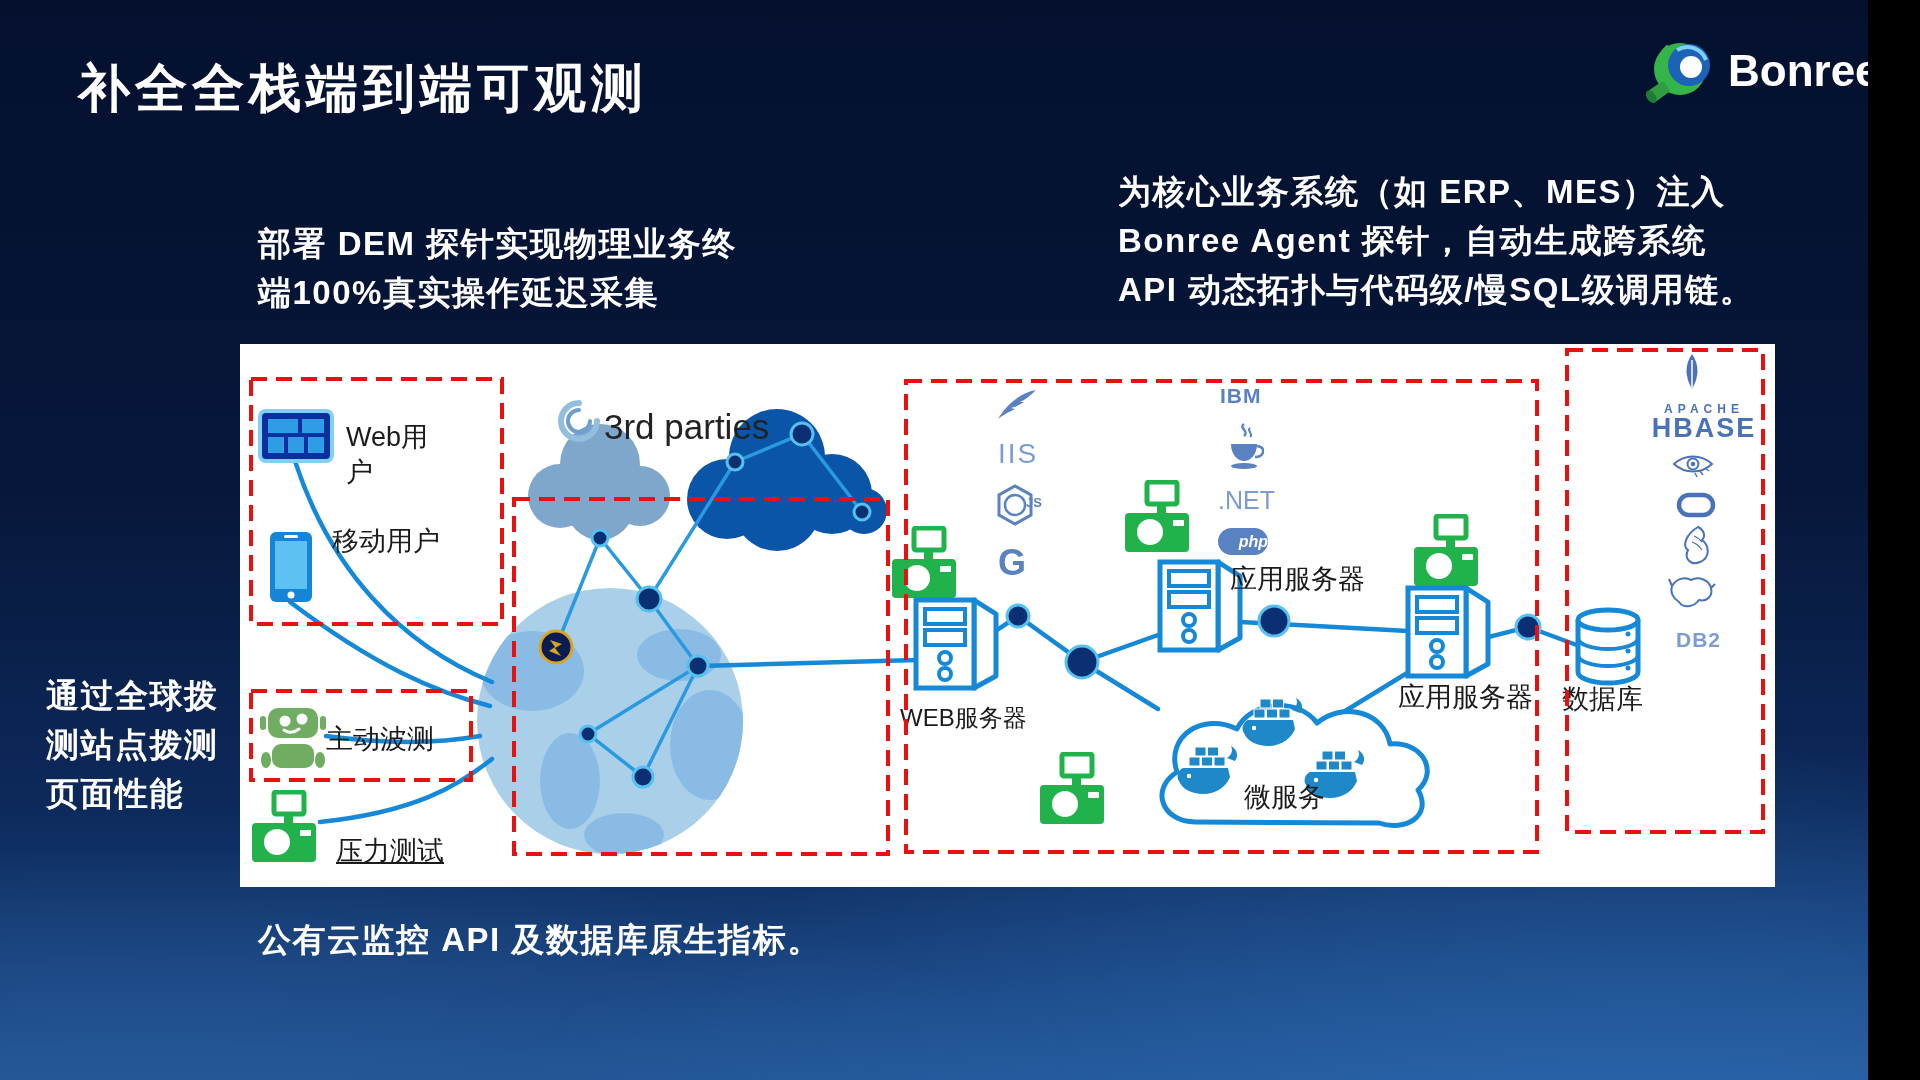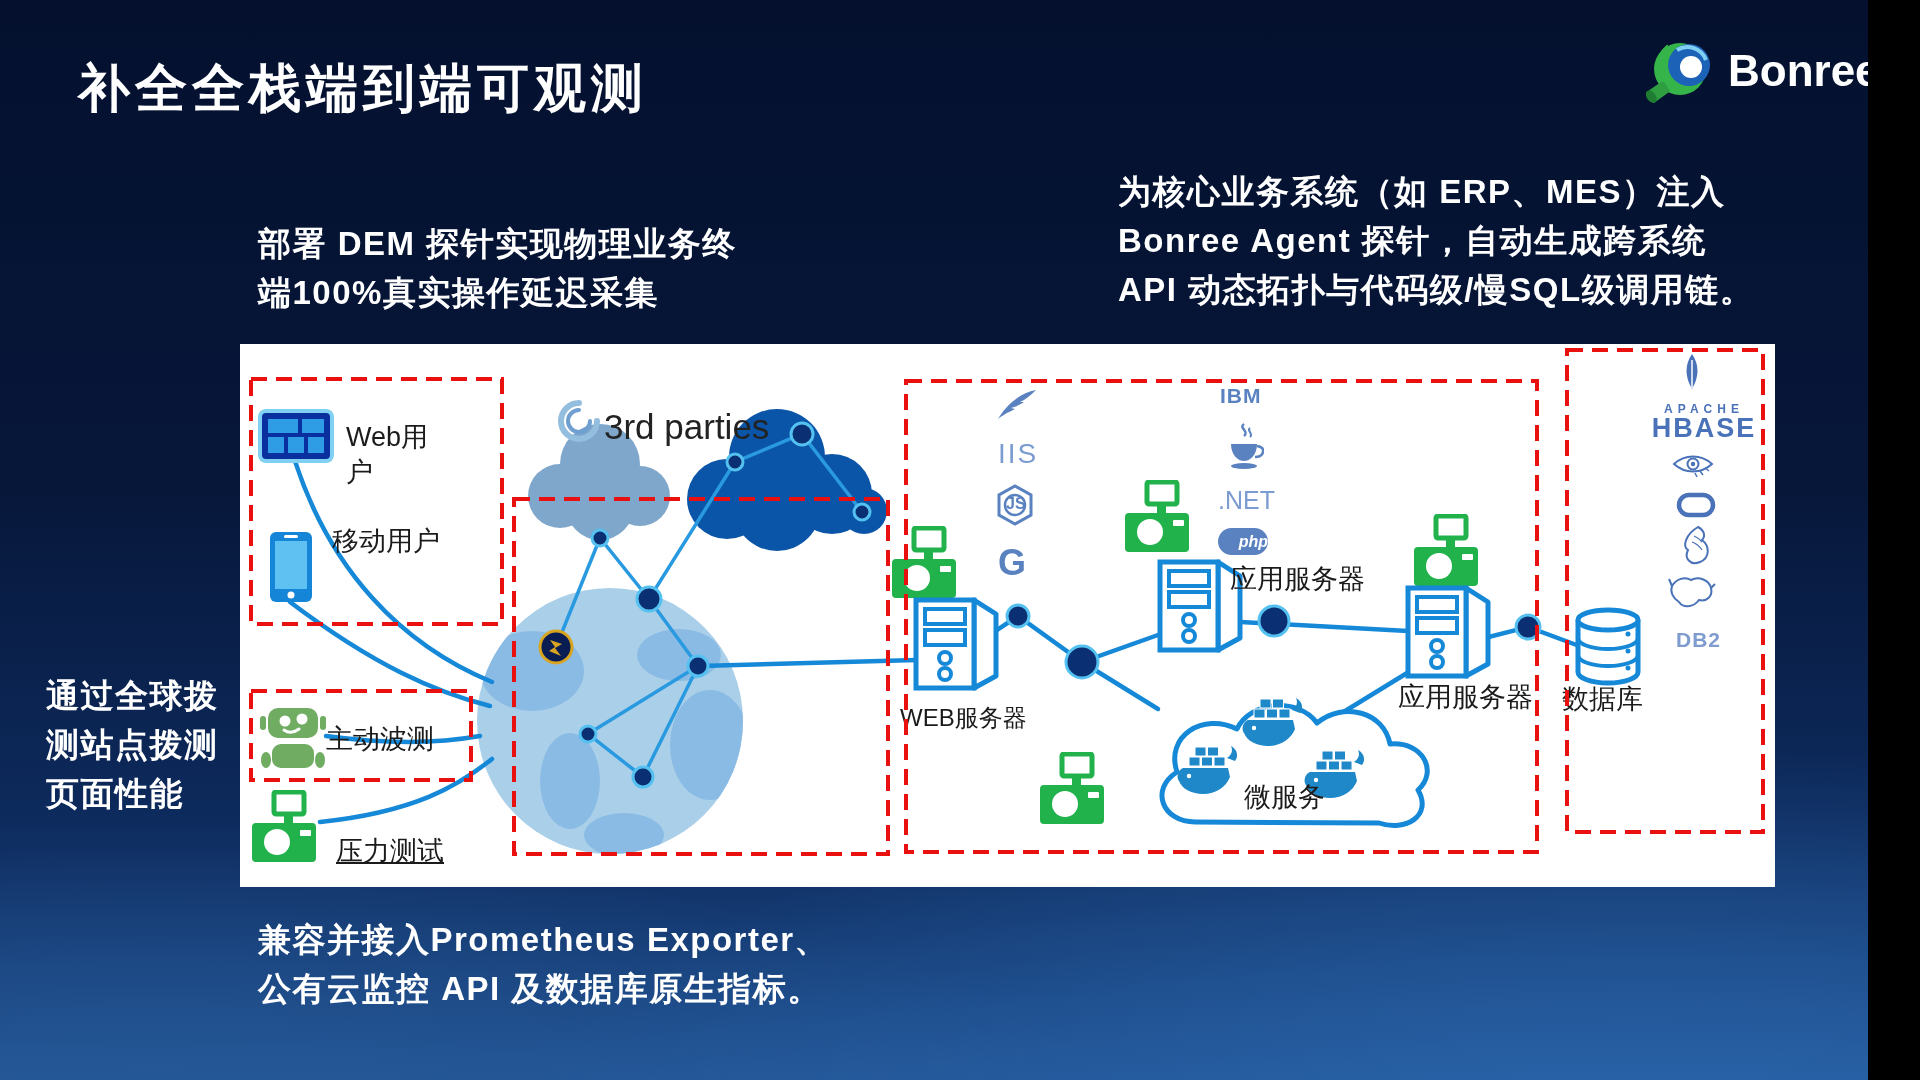--- a/index.html
+++ b/index.html
@@ -50,21 +50,20 @@
     <div>为核心业务系统（如 ERP、MES）注入</div>
     <div>Bonree Agent 探针，自动生成跨系统</div>
     <div>API 动态拓扑与代码级/慢SQL级调用链。</div>
   </div>
   <div class="callout" style="left:46px;top:672px;">
     <div>通过全球拨</div>
     <div>测站点拨测</div>
     <div>页面性能</div>
   </div>
   <div class="callout" style="left:258px;top:916px;">
-    <div>兼容并接入Prometheus Exporter、</div>
     <div>公有云监控 API 及数据库原生指标。</div>
   </div>
 
   <div class="panel">
 
     <svg class="abs" style="left:272px;top:70px;" width="175" height="130" viewBox="0 0 175 130">
       <g fill="#7fa6cb">
         <circle cx="48" cy="82" r="32"></circle>
           <circle cx="88" cy="50" r="40"></circle>
         <circle cx="128" cy="82" r="30"></circle>
@@ -200,21 +199,21 @@
     <div class="lbl" style="left:660px;top:358px;font-size:24px;">WEB服务器</div>
 
     <svg class="abs" style="left:756px;top:44px;" width="42" height="34" viewBox="0 0 42 34">
       <path d="M2,31 C10,17 24,5 40,2 C32,10 28,12 24,14 L28,14 C22,18 18,19 15,20 L19,21 C11,25 7,27 2,31 Z" fill="#5b82c0"></path>
     </svg>
     <div class="tech" style="left:758px;top:94px;font-size:28px;font-weight:400;letter-spacing:2px;color:#7b9cd0;">IIS</div>
     <svg class="abs" style="left:756px;top:140px;" width="38" height="42" viewBox="0 0 38 42">
       <polygon points="19,2 35,11 35,31 19,40 3,31 3,11" fill="none" stroke="#5b82c0" stroke-width="3"></polygon>
       <circle cx="19" cy="21" r="10" fill="none" stroke="#5b82c0" stroke-width="2.5"></circle>
     </svg>
-    <div class="tech" style="left:766px;top:151px;font-size:16px;">JS</div>
+    <div class="tech" style="left:766px;top:151px;font-size:13px;padding-left:20px;">JS</div>
     <div class="tech" style="left:758px;top:198px;font-size:36px;font-weight:800;">G</div>
 
     <svg class="abs" style="left:883px;top:136px;" width="72" height="74" viewBox="0 0 72 74">
       <rect x="24" y="2" width="30" height="22" rx="2" fill="#ffffff" stroke="#21b24c" stroke-width="5"></rect>
       <rect x="34" y="24" width="9" height="9" fill="#21b24c"></rect>
       <rect x="2" y="33" width="64" height="39" rx="4" fill="#21b24c"></rect>
       <circle cx="27" cy="52" r="13" fill="#ffffff"></circle>
       <rect x="50" y="40" width="11" height="6" rx="1" fill="#ffffff"></rect>
     </svg>
     <svg class="abs" style="left:916px;top:214px;" width="88" height="96" viewBox="0 0 88 96">

